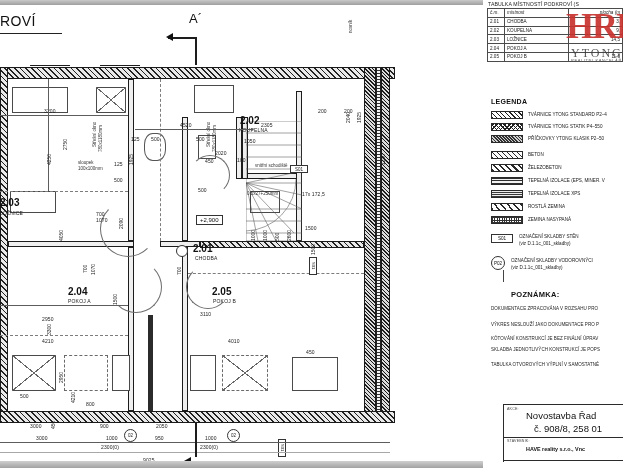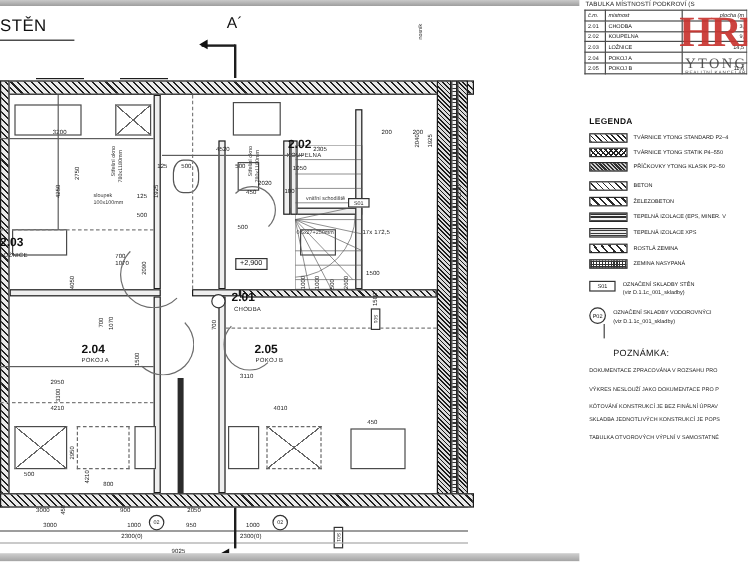--- a/index.html
+++ b/index.html
@@ -244,21 +244,21 @@
   }
   .leg-tag-circ {
     width: 14px; height: 14px; border: 1px solid #333; border-radius: 50%;
     background: #fff; display: flex; align-items: center; justify-content: center;
     font-size: 4.6px; color: #111; flex: 0 0 auto;
   }
   .leg-tag-txt { font-size: 4.6px; color: #1a1a1a; line-height: 1.45; }
 
   .pozn-title {
     position: absolute; left: 8px; top: 290px;
-    font-size: 7.5px; font-weight: 400; color: #111; letter-spacing: .3px; padding-left: 20px;
+    font-size: 7.5px; font-weight: 700; color: #111; letter-spacing: .3px; padding-left: 20px;
   }
   .pozn-line {
     position: absolute; left: 8px; font-size: 4.5px; color: #1c1c1c;
     white-space: nowrap; letter-spacing: .05px;
   }
 
   
   .tb {
     position: absolute; left: 20px; top: 404px; width: 120px; height: 58px;
     border-left: 1px solid #2b2b2b; border-top: 1px solid #2b2b2b;
@@ -279,21 +279,21 @@
 </style>
 </head>
 <body>
 
 <div id="root">
 
   <div class="scroll-top"></div>
 
   <div id="plan">
 
-    <div class="hdr-title">STĚN</div>
+    <div class="hdr-title">ROVÍ</div>
     <div class="hdr-rule"></div>
 
     <div class="sec-label" style="left:189px; top:6px;">A´</div>
     <div class="line-dk" style="left:168px; top:32px; width:28px; height:2px;"></div>
     <div style="position:absolute;left:166px;top:28px;width:0;height:0;border-top:4px solid transparent;border-bottom:4px solid transparent;border-right:7px solid #111;"></div>
     <div class="line-dk" style="left:195px; top:32px; width:1.5px; height:28px;"></div>
 
     <div class="wall" style="left:0px; top:62px; width:395px; height:12px;"></div>
 
     <div class="wall" style="left:0px; top:62px; width:8px; height:356px;"></div>
@@ -602,15 +602,24 @@
     </div>
     <div style="position:absolute;left:20px;top:270px;width:1px;height:12px;background:#444;"></div>
 
     <div class="pozn-title">POZNÁMKA:</div>
     <div class="pozn-line" style="top:306px;">DOKUMENTACE ZPRACOVÁNA V ROZSAHU PRO</div>
     <div class="pozn-line" style="top:322px;">VÝKRES NESLOUŽÍ JAKO DOKUMENTACE PRO P</div>
     <div class="pozn-line" style="top:336px;">KÓTOVÁNÍ KONSTRUKCÍ JE BEZ FINÁLNÍ ÚPRAV</div>
     <div class="pozn-line" style="top:347px;">SKLADBA JEDNOTLIVÝCH KONSTRUKCÍ JE POPS</div>
     <div class="pozn-line" style="top:362px;">TABULKA OTVOROVÝCH VÝPLNÍ V SAMOSTATNÉ</div>
 
+    <div class="tb">
+      <div class="tb-key" style="left:3px; top:2px;">AKCE:</div>
+      <div class="tb-val-1" style="left:22px; top:5px;">Novostavba Řad</div>
+      <div class="tb-val-2" style="left:30px; top:18px;">č. 908/8, 258 01</div>
+      <div class="tb-sep" style="top:32px;"></div>
+      <div class="tb-key" style="left:3px; top:34px;">STAVEBNÍK:</div>
+      <div class="tb-val-3" style="left:22px; top:41px;">HAVE reality s.r.o., Vnc</div>
+      <div class="tb-sep" style="top:55px;"></div>
+    </div>
 
   </div>
 </div>
 
 </body></html>

